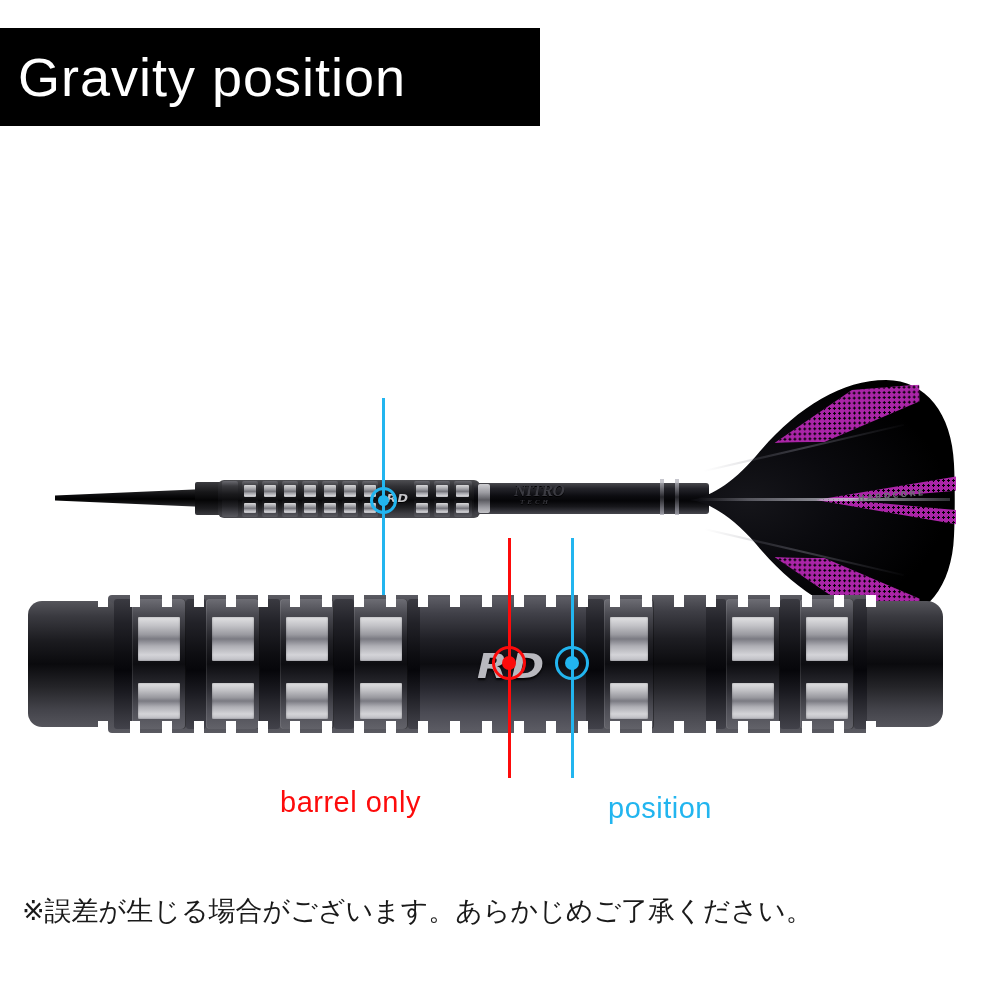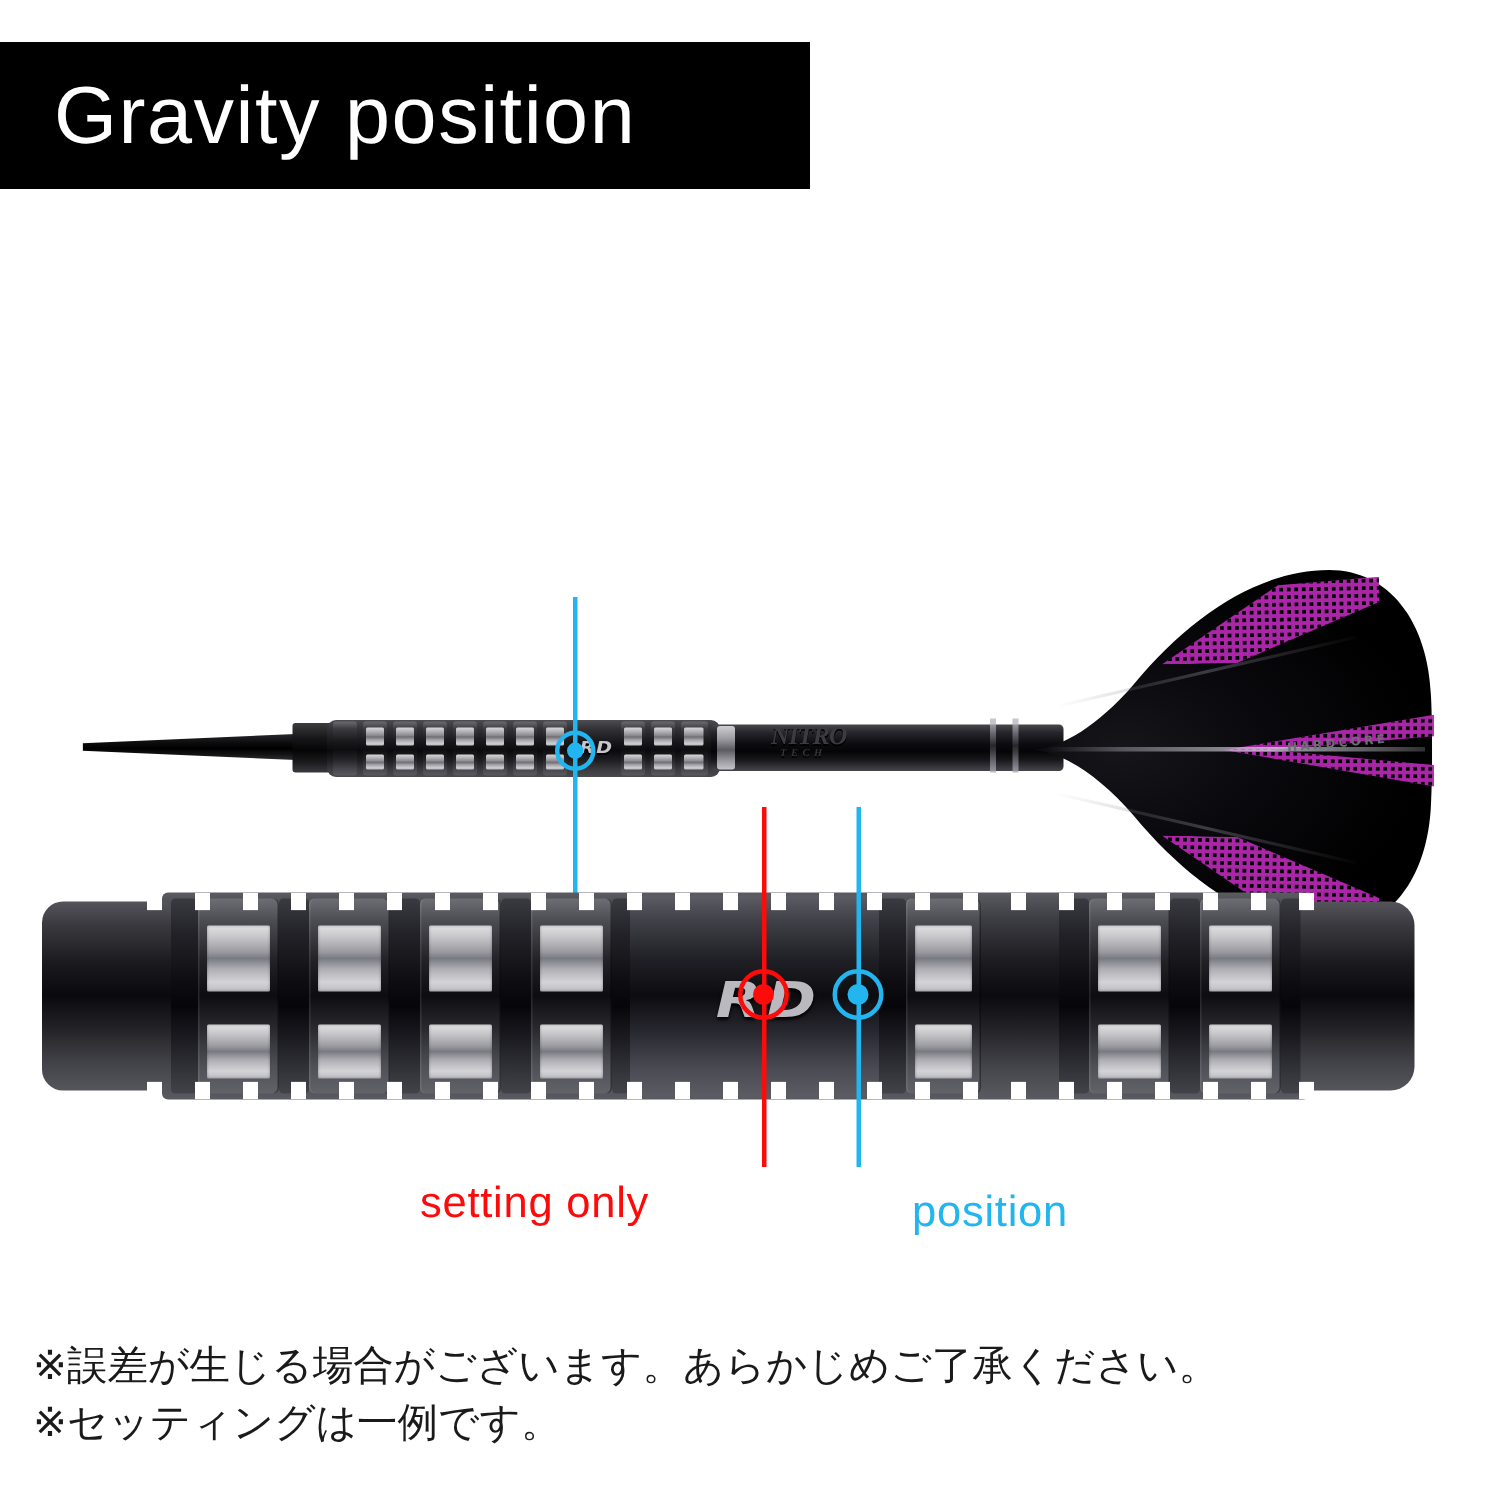--- a/index.html
+++ b/index.html
@@ -21,21 +21,21 @@
     width: 540px; height: 98px;
     background: #000000;
     display: flex;
     align-items: center;
   }
   #title-text {
     color: #ffffff;
     font-size: 54px;
     font-weight: 400;
     letter-spacing: 1px;
-    padding-left: 36px;
+    padding-left: 18px;
     line-height: 1;
     white-space: nowrap;
   }
 
   
   #dart-assembly {
     position: absolute;
     left: 0; top: 180px;
     width: 1000px; height: 280px;
   }
@@ -581,20 +581,19 @@
 
     <div id="bb-edge-top"></div>
     <div id="bb-edge-bot"></div>
   </div>
 
   <div class="zoom-line" id="line-barrel-only"></div>
   <div class="zoom-line" id="line-setting"></div>
   <div class="zoom-dot" id="dot-barrel-only"></div>
   <div class="zoom-dot" id="dot-setting"></div>
 
-  <span id="label-barrel-only">setting only</span>
+  <span id="label-barrel-only">barrel only</span>
   <span id="label-setting">position</span>
 </div>
 
 <div id="footnotes">
   <div class="footnote">※誤差が生じる場合がございます。あらかじめご了承ください。</div>
-  <div class="footnote">※セッティングは一例です。</div>
 </div>
 
 </body></html>

